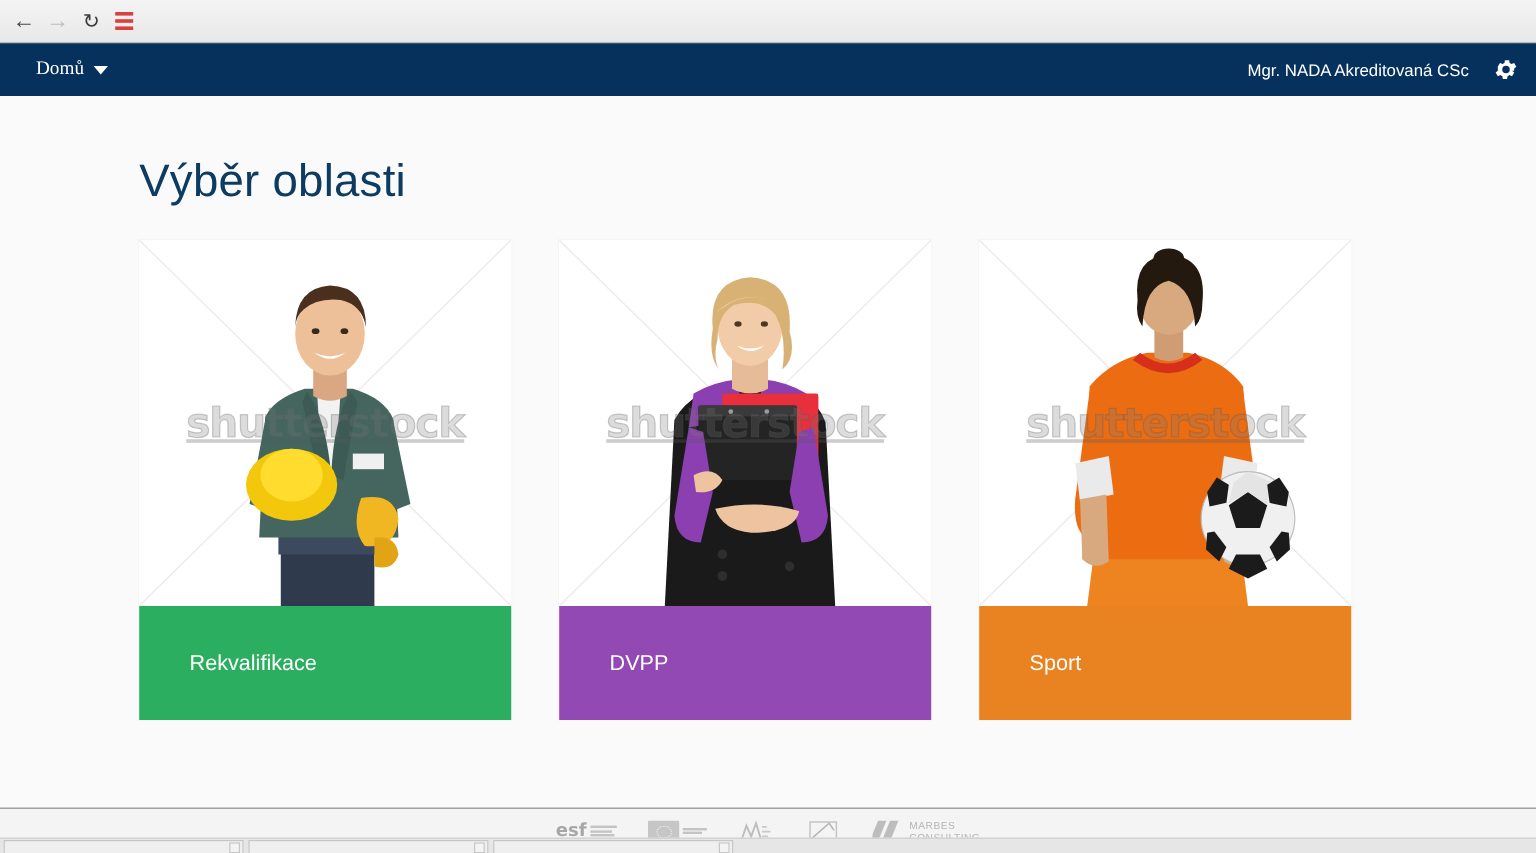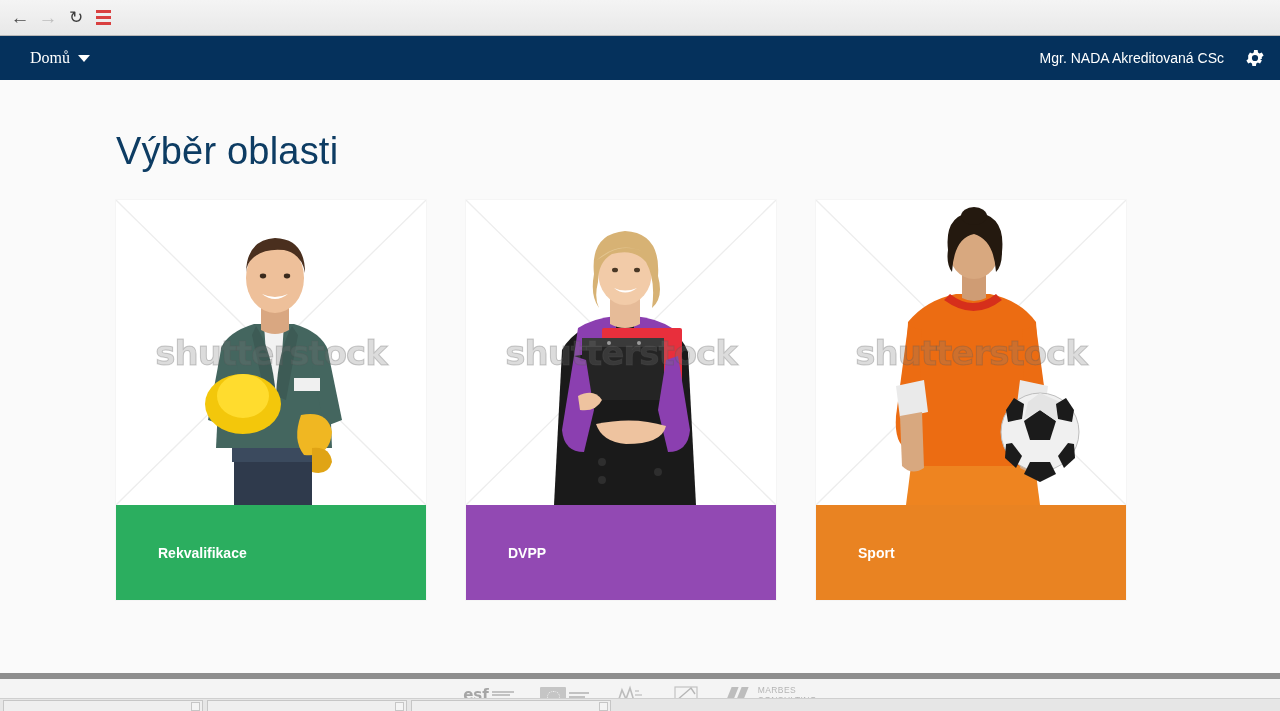--- a/index.html
+++ b/index.html
@@ -136,38 +136,38 @@
     position: absolute; left: 0; right: 0; top: 50%;
     transform: translateY(-50%);
     text-align: center;
     font-family: "DejaVu Sans", sans-serif;
     font-size: 34px; font-weight: bold;
     letter-spacing: -1px;
     color: rgba(120,120,120,.26);
     -webkit-text-stroke: 1px rgba(90,90,90,.30);
     pointer-events: none;
     z-index: 4;
+    text-decoration: underline;
   }
   .card-label {
     flex: 1; display: flex; align-items: center;
     padding-left: 42px;
-    font-size: 14px; color: #ffffff;
+    font-size: 18px; color: #ffffff;
     font-family: "Liberation Sans", sans-serif;
-    font-weight: bold;
   }
   .card-1 .card-label { background: #2bae5f; }
   .card-2 .card-label { background: #9249b3; }
   .card-3 .card-label { background: #e98322; }
 
   
   .footer {
     position: absolute; left: 0; bottom: 0;
     width: 1280px; height: 38px;
     background: #f2f2f2;
-    border-top: 6px solid #4d7c0f;
+    border-top: 1px solid #4d7c0f;
     display: flex; align-items: center; justify-content: center;
     gap: 26px;
     filter: grayscale(1);
     opacity: .75;
   }
   .logo-box { display: flex; align-items: center; }
   .esf { display: flex; align-items: center; gap: 3px; }
   .esf-mark {
     font-family: "DejaVu Sans", sans-serif;
     font-size: 15px; font-weight: bold; color: #8b8b8b; line-height: 1;

